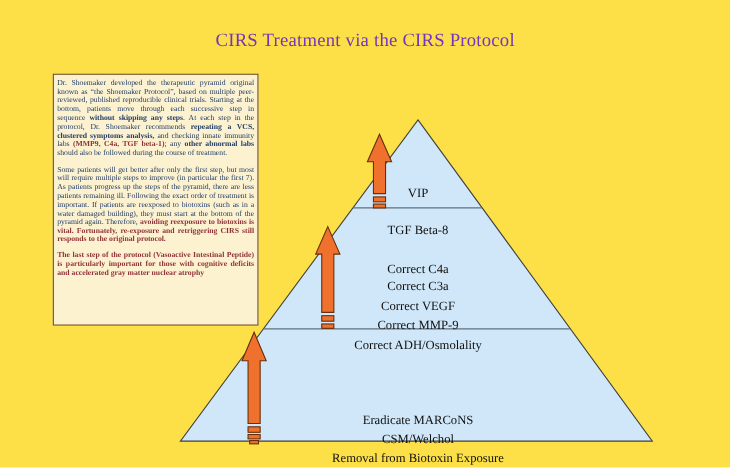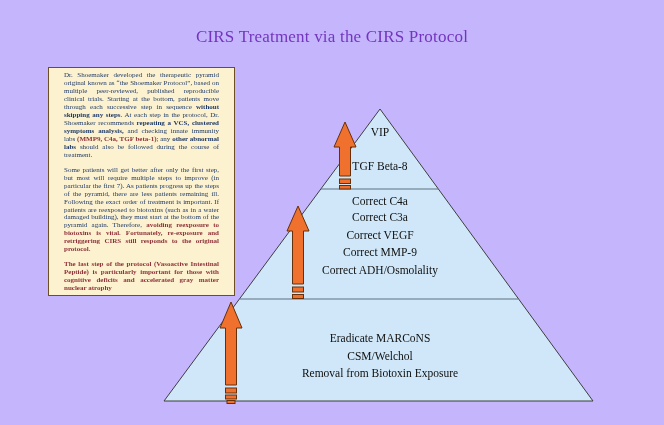--- a/index.html
+++ b/index.html
@@ -1,38 +1,38 @@
 <!DOCTYPE html>
 <html><head>
 <meta charset="utf-8">
 <style>
   html,body{margin:0;padding:0;background:#ffffff;}
-  #page{position:relative;width:664px;height:425px;background:#c4b5fd;overflow:hidden;
+  #page{position:relative;width:664px;height:425px;background:#fde047;overflow:hidden;
         font-family:"Liberation Serif", serif;}
 
   
   #title{position:absolute;top:27px;left:0;width:100%;text-align:center;
          font-size:17px;color:#7435BD;letter-spacing:.2px;}
 
   
   #textbox{position:absolute;left:48px;top:67px;width:187px;height:229px;
            box-sizing:border-box;background:#FCF2D0;border:1px solid #6E4F23;
-           padding:4px 15px;color:#1F3A68;font-size:7px;line-height:1.14;
+           padding:4px 3px;color:#1F3A68;font-size:7px;line-height:1.14;
            text-align:justify;}
   #textbox p{margin:0 0 7px 0;}
   #textbox p:last-child{margin-bottom:12px;}
   .b{font-weight:bold;color:#1F3A68;}
   .m{font-weight:bold;color:#8F3139;}
 
   
   #diagram{position:absolute;left:0;top:0;width:664px;height:425px;}
 
   
   .pyr-label{position:absolute;left:230px;width:300px;text-align:center;
-             font-size:11.5px;color:#101010;}
+             font-size:11.5px;color:#101010;margin-top:44px;}
 </style>
 </head>
 <body>
 
 <div id="page">
 
   <div id="title">CIRS Treatment via the CIRS Protocol</div>
 
   <div id="textbox">
     <p><span>Dr. Shoemaker developed the therapeutic pyramid original known as “the Shoemaker Protocol”, based on multiple peer-reviewed, published reproducible clinical trials. Starting at the bottom, patients move through each successive step in sequence </span><span class="b">without skipping any steps</span><span>.  At each step in the protocol, Dr. Shoemaker recommends </span><span class="b">repeating a VCS, clustered symptoms analysis,</span><span> and checking innate immunity labs </span><span class="m">(MMP9, C4a, TGF beta-1)</span><span>; any </span><span class="b">other abnormal labs</span><span> should also be followed during the course of treatment.</span></p>

